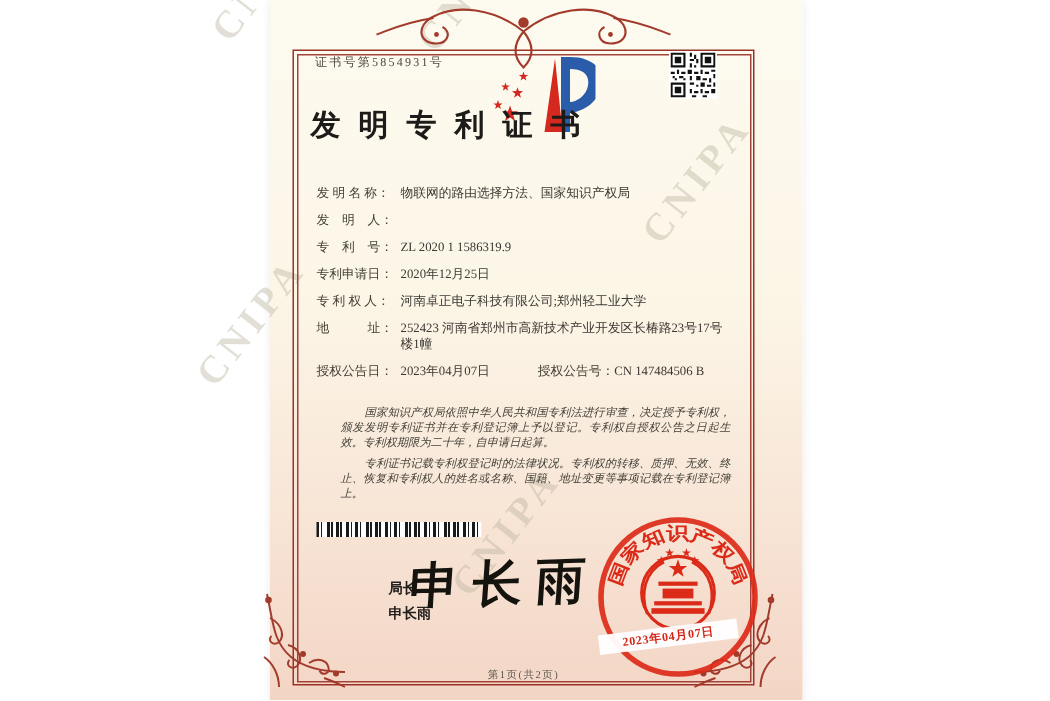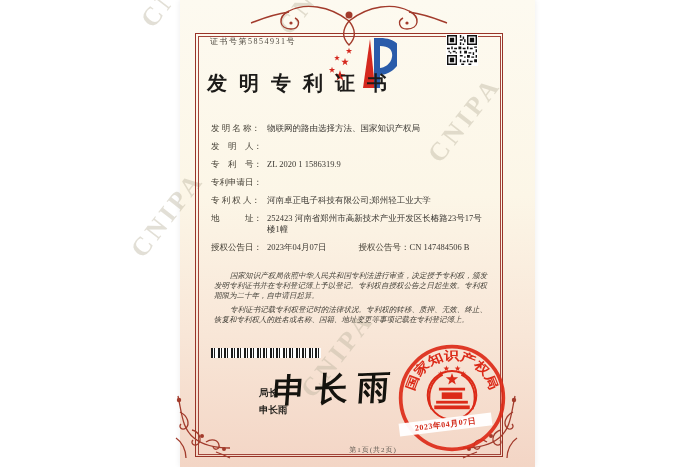--- a/index.html
+++ b/index.html
@@ -26,37 +26,37 @@
   .certno{position:absolute;top:3px;left:15px;font-size:8px;letter-spacing:1.5px;color:#4e483f;}
   .logo{position:absolute;top:0;left:132px;width:70px;height:58px;}
   .qr{position:absolute;top:1px;right:25px;width:30px;height:30px;background:#fff;padding:1px;}
   .title{position:absolute;top:37px;left:0;width:100%;text-align:left;
          font-size:20px;font-weight:bold;letter-spacing:12px;text-indent:12px;color:#1c1b19;}
   .body{position:absolute;top:90px;left:16px;right:18px;font-size:8.5px;color:#3b3833;}
   .frow{display:flex;line-height:11px;margin-bottom:7px;}
   .flabel{flex:0 0 56px;white-space:nowrap;color:#454036;}
   .fval{flex:1;}
   .flabel2{margin-left:32px;white-space:nowrap;color:#454036;}
-  .paras{position:absolute;top:238px;left:19px;right:16px;font-family:Liberation Mono, monospace;}
+  .paras{position:absolute;top:238px;left:32px;right:16px;font-family:Liberation Mono, monospace;}
   .paras p{margin:0 0 4px 0;font-size:7.5px;line-height:10px;font-style:italic;
            text-align:justify;text-indent:16px;color:#45423a;}
   .barcode{position:absolute;top:315px;left:16px;width:110px;height:10px;
            background:repeating-linear-gradient(90deg,#1a1a1a 0 2px,#fdfdfd 2px 3px,#1a1a1a 3px 4px,
            #fdfdfd 4px 7px,#1a1a1a 7px 9px,#fdfdfd 9px 10px,#1a1a1a 10px 11px,#fdfdfd 11px 13px);}
   .director{position:absolute;top:352px;left:16px;font-size:9.5px;font-weight:bold;
             line-height:17px;color:#23211d;margin-left:48px;}
   .sig{position:absolute;top:334px;left:78px;font-size:33px;font-weight:bold;letter-spacing:9px;
        color:#14130e;transform:rotate(-2deg) skewX(-6deg);white-space:nowrap;}
   .seal{position:absolute;left:201px;top:309px;width:112px;height:112px;}
   .seal svg{position:absolute;inset:0;}
   .seal-date{position:absolute;left:3px;right:16px;top:76px;background:rgba(255,255,255,.95);
              transform:rotate(-7deg);text-align:center;font-size:8px;font-weight:bold;
              color:#d22717;padding:1px 0;letter-spacing:.5px;}
   .footer{position:absolute;bottom:2px;left:0;width:100%;text-align:center;
-          font-size:7px;color:#5a554d;letter-spacing:1px;margin-left:24px;}
+          font-size:7px;color:#5a554d;letter-spacing:1px;}
   .hiddefs{position:absolute;width:0;height:0;}
 </style>
 </head>
 <body>
 
 <svg class="hiddefs" aria-hidden="true">
     <defs>
   <polygon id="st" points="0,-6 1.41,-1.94 5.71,-1.85 2.28,0.74 3.53,4.85 0,2.4 -3.53,4.85 -2.28,0.74 -5.71,-1.85 -1.41,-1.94"></polygon>
 </defs>
   </svg>
@@ -153,20 +153,21 @@
         </div>
         <div class="frow">
           <span class="flabel">发　明　人：</span>
         </div>
         <div class="frow">
           <span class="flabel">专　利　号：</span>
           <span class="fval">ZL 2020 1 1586319.9</span>
         </div>
         <div class="frow">
           <span class="flabel">专利申请日：</span>
+          <span class="fval">2020年12月25日</span>
         </div>
         <div class="frow">
           <span class="flabel">专 利 权 人：</span>
           <span class="fval">河南卓正电子科技有限公司;郑州轻工业大学</span>
         </div>
         <div class="frow">
           <span class="flabel">地　　　址：</span>
           <span class="fval">252423 河南省郑州市高新技术产业开发区长椿路23号17号楼1幢</span>
         </div>
         <div class="frow">

